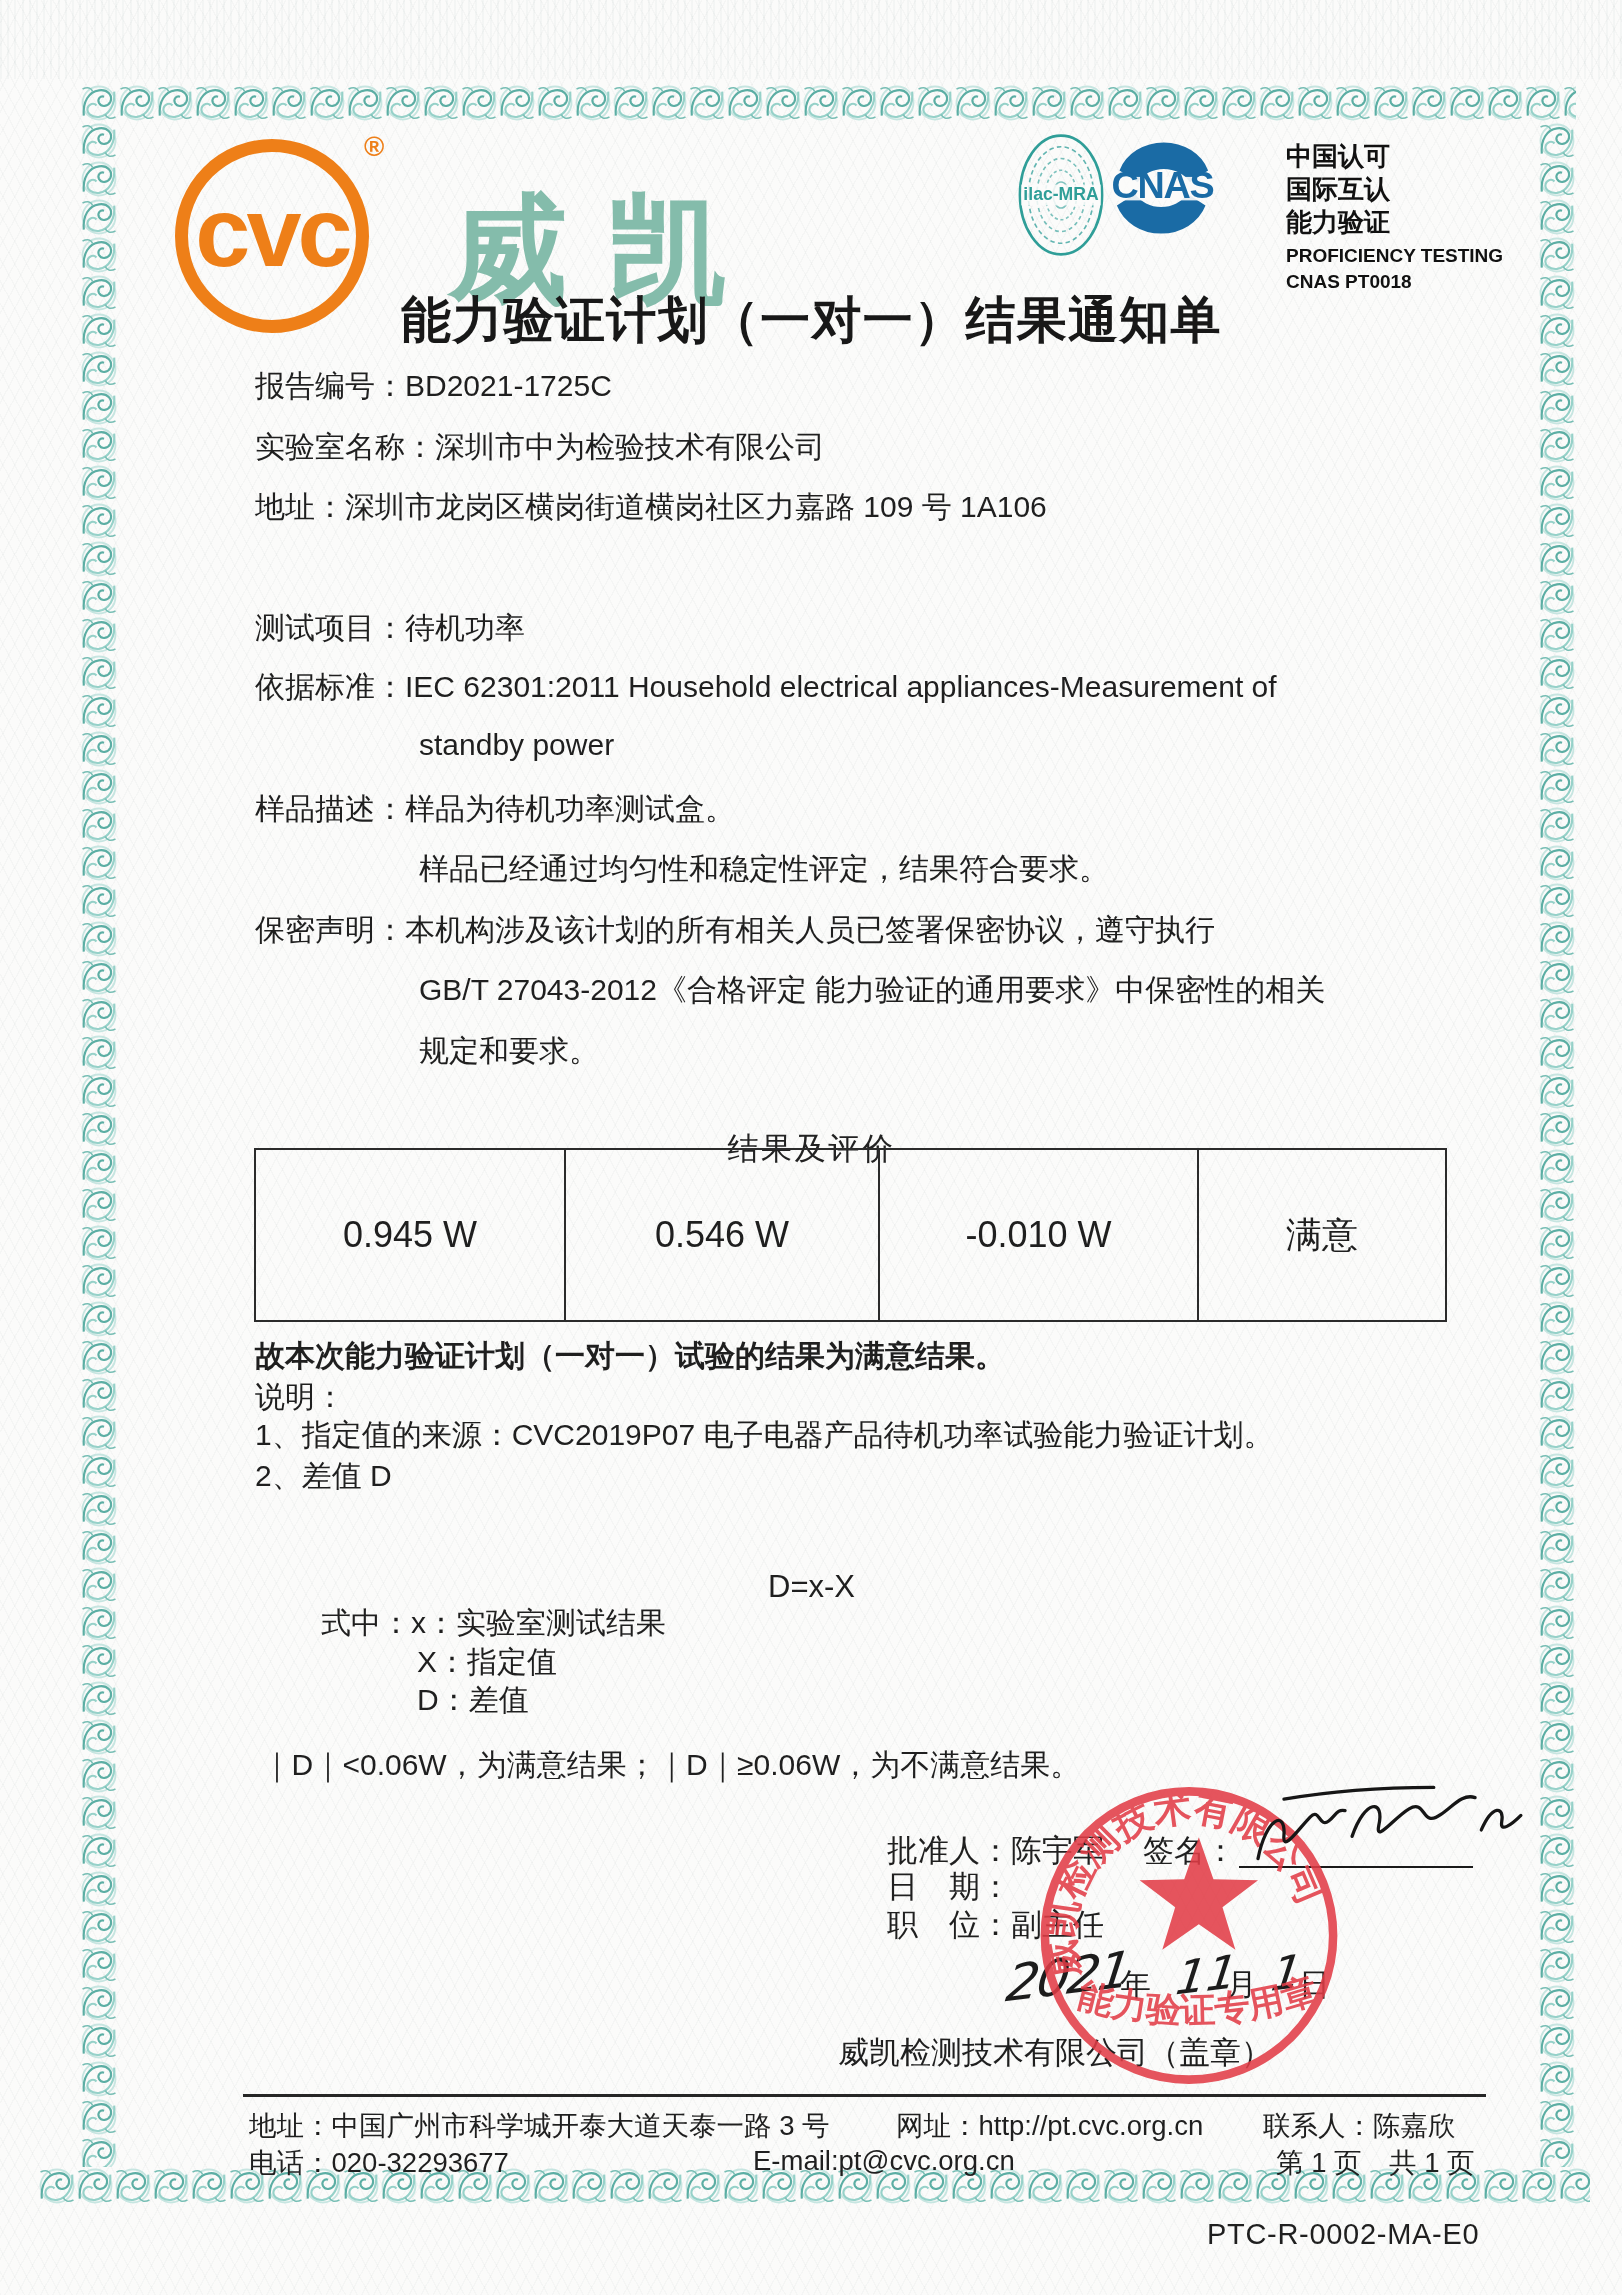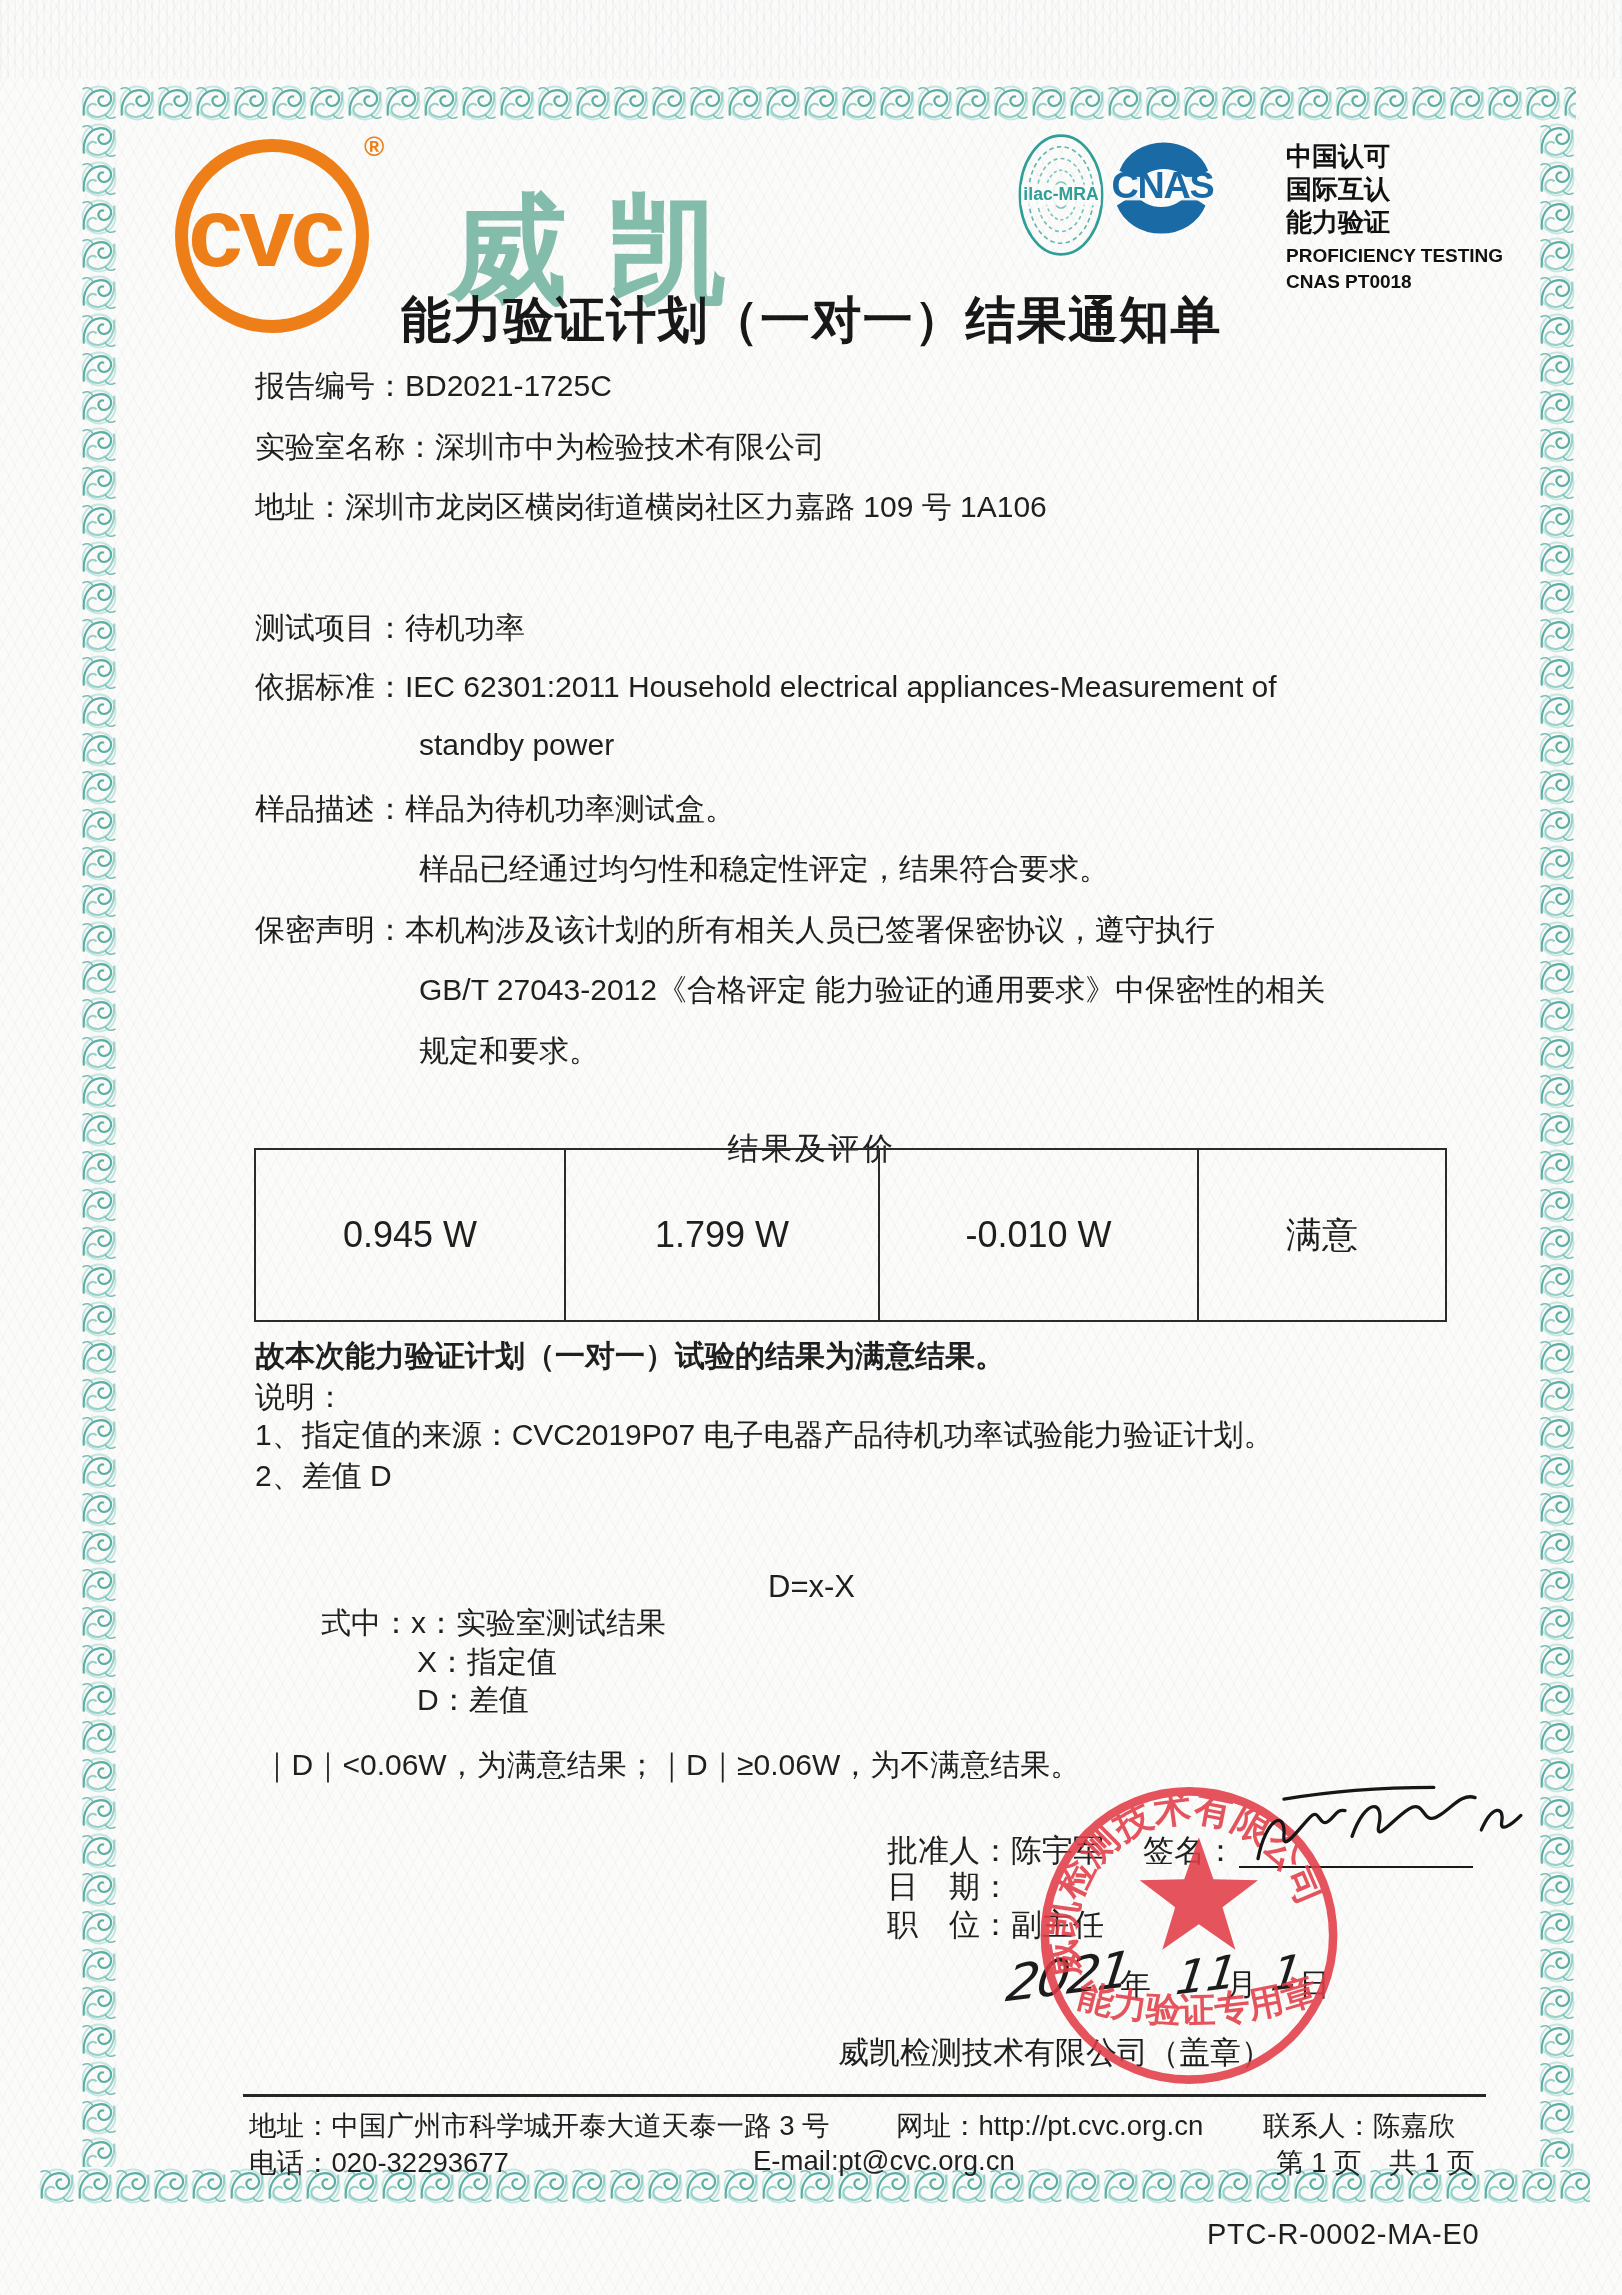--- a/index.html
+++ b/index.html
@@ -31,21 +31,21 @@
   .strip svg { flex:0 0 auto; }
   .strip-top    { left:80px; top:84px;  width:1496px; }
   .strip-bottom { left:38px;  top:2167px; width:1552px; }
   .strip-left   { left:80px; top:122px;  height:2045px; }
   .strip-right  { left:1538px;top:122px;  height:2045px; }
 
   
   .cvc-circle {
     position:absolute; left:175px; top:139px; width:194px; height:194px;
     border:13.7px solid #ee7f18; border-radius:50%;
-    display:flex; align-items:center; justify-content:flex-start;
+    display:flex; align-items:center; justify-content:center;
   }
   .cvc-circle .cvc-word {
     font-size:99px; font-weight:bold; color:#ee7f18; letter-spacing:-3.9px;
     transform:translateY(-3.9px);
   }
   .cvc-reg { position:absolute; left:364px; top:131px; font-size:27.5px; color:#ee7f18; font-weight:bold; }
   .brand-name {
     position:absolute; left:448px; top:171px;
     font-size:119px; font-weight:bold; color:#84bcab; letter-spacing:41px; white-space:nowrap;
   }
@@ -1306,21 +1306,21 @@
 <table class="results">
   <colgroup>
       <col style="width:310px">
       <col style="width:314px">
       <col style="width:319px">
       <col style="width:248px">
     </colgroup>
   <tbody>
   <tr>
     <td>0.945 W</td>
-    <td>1.799 W</td>
+    <td>0.546 W</td>
     <td>-0.010 W</td>
     <td>满意</td>
   </tr>
 </tbody>
   </table>
 
 <div class="line lx bold-line" style="top:1336px">故本次能力验证计划（一对一）试验的结果为满意结果。</div>
 <div class="line lx" style="top:1377px">说明：</div>
 <div class="line lx" style="top:1415px">1、指定值的来源：CVC2019P07 电子电器产品待机功率试验能力验证计划。</div>
 <div class="line lx" style="top:1456px">2、差值 D</div>

